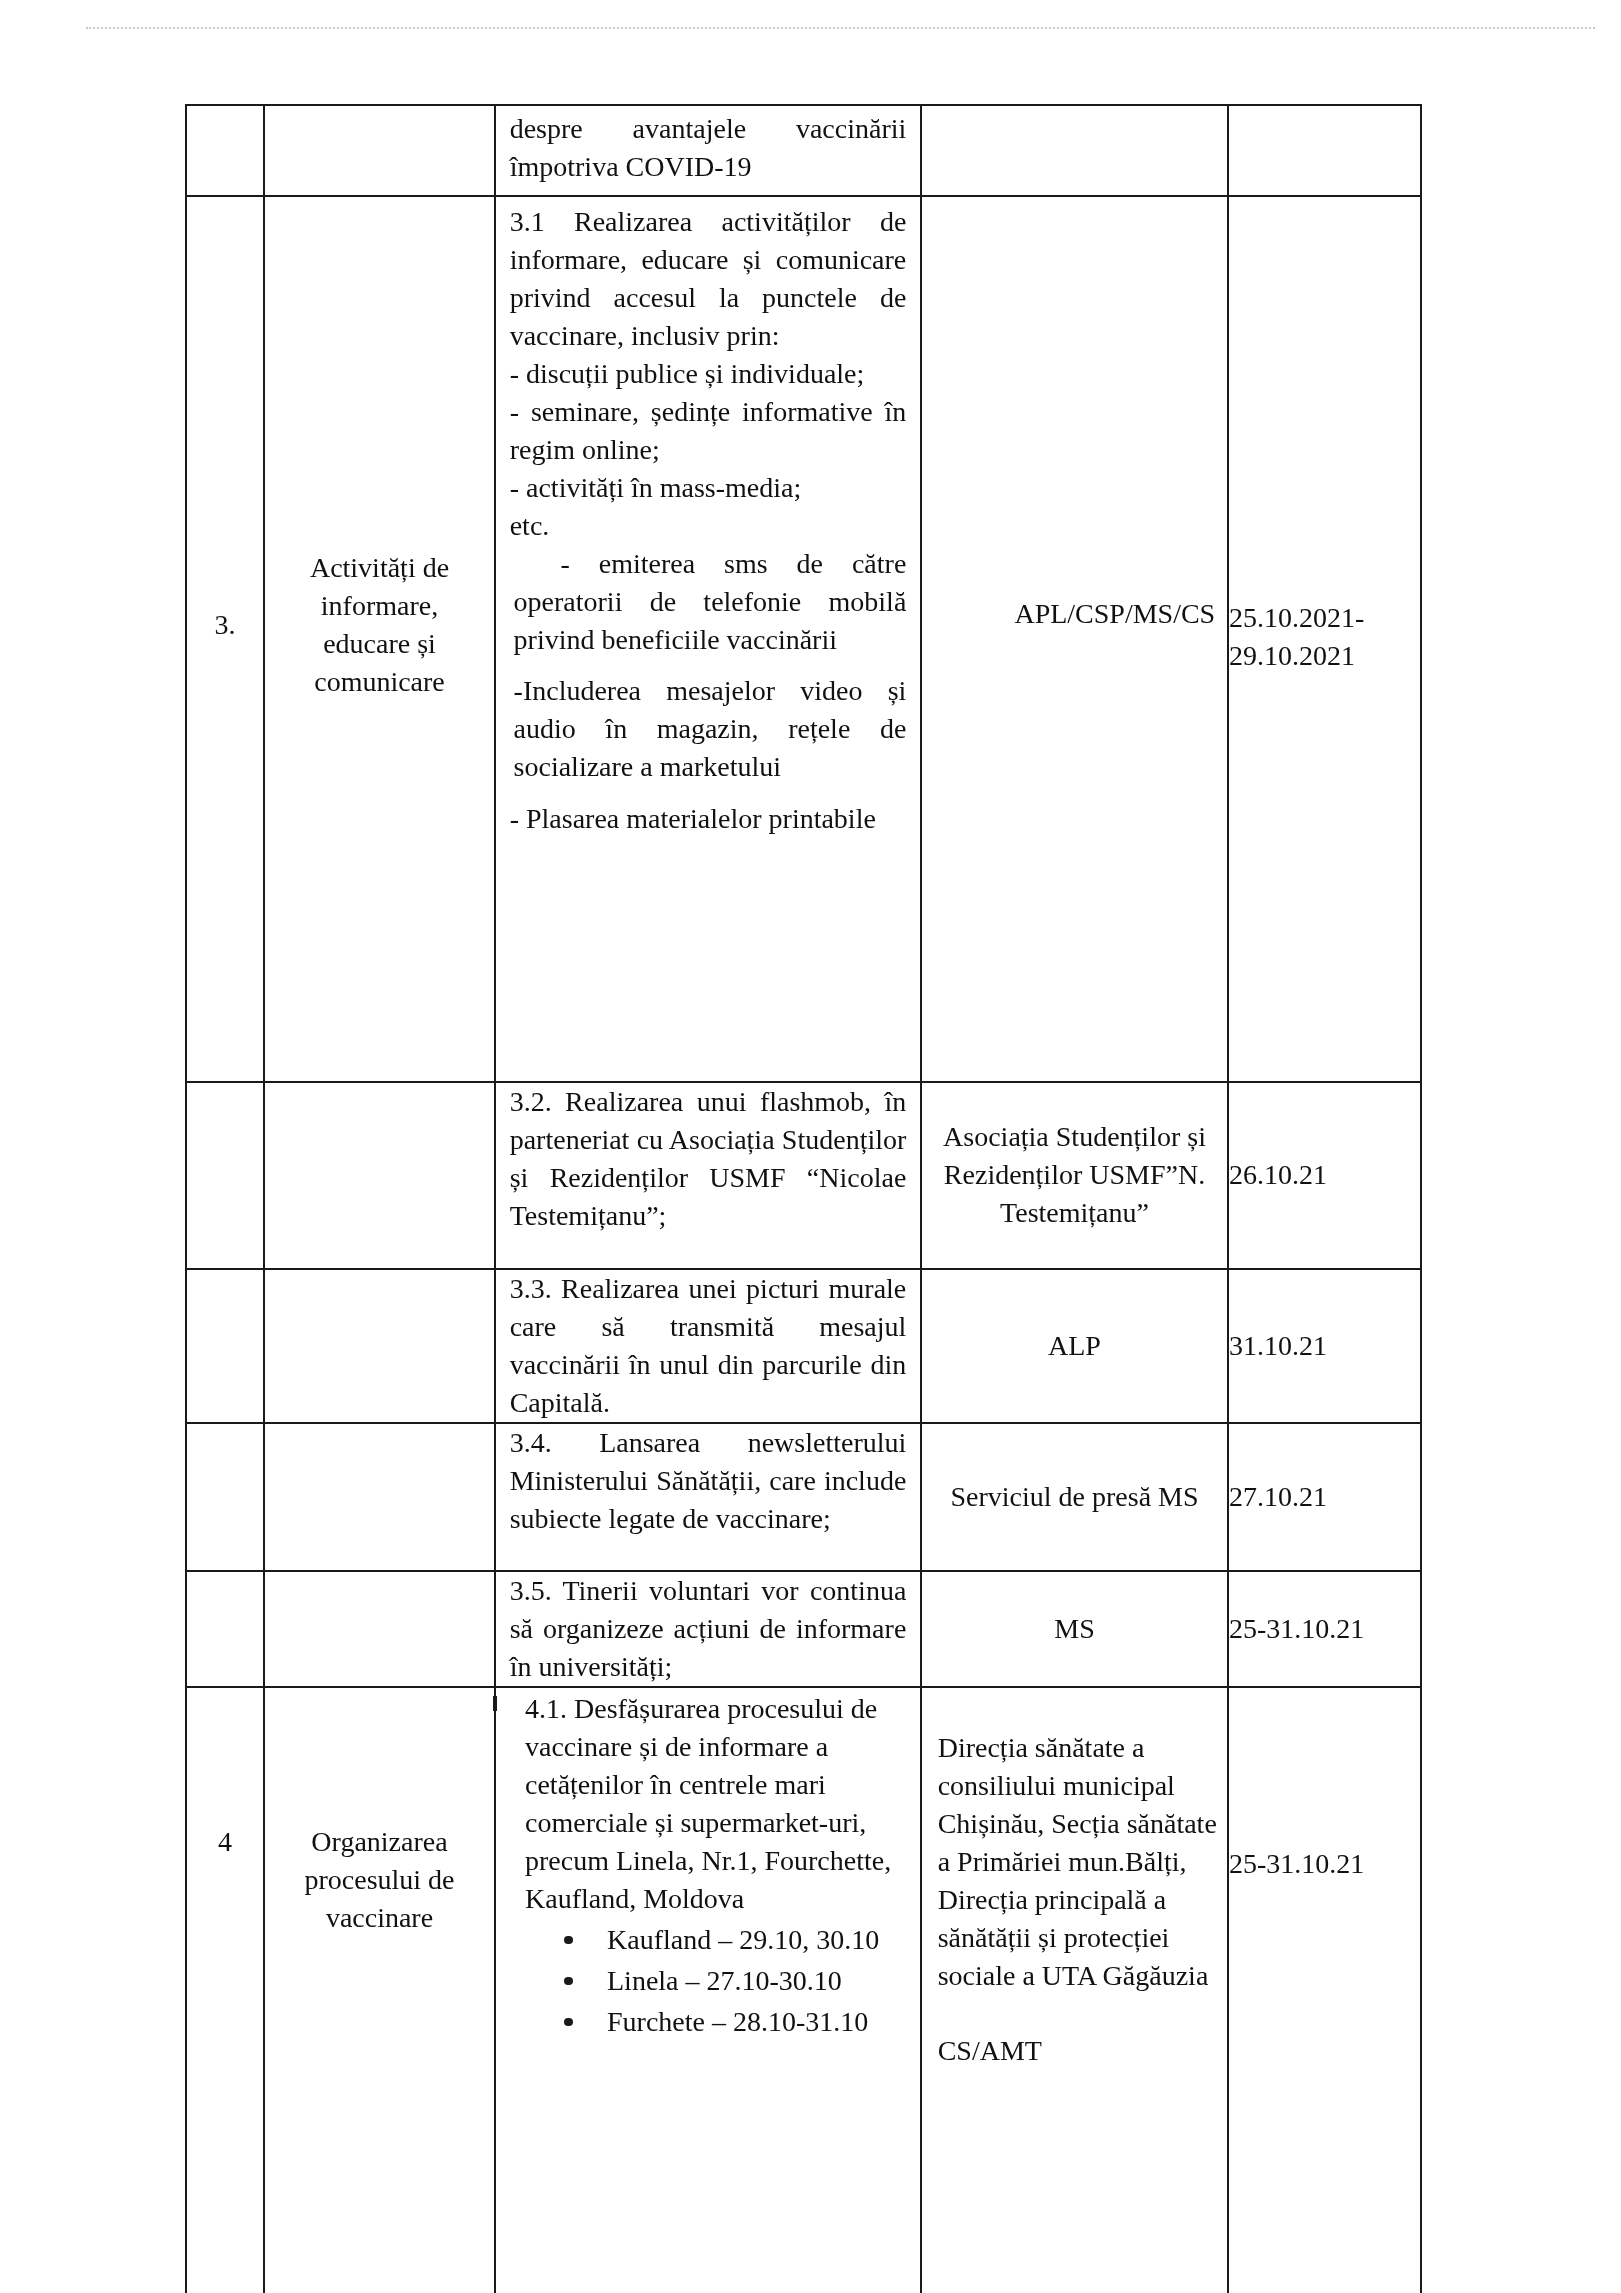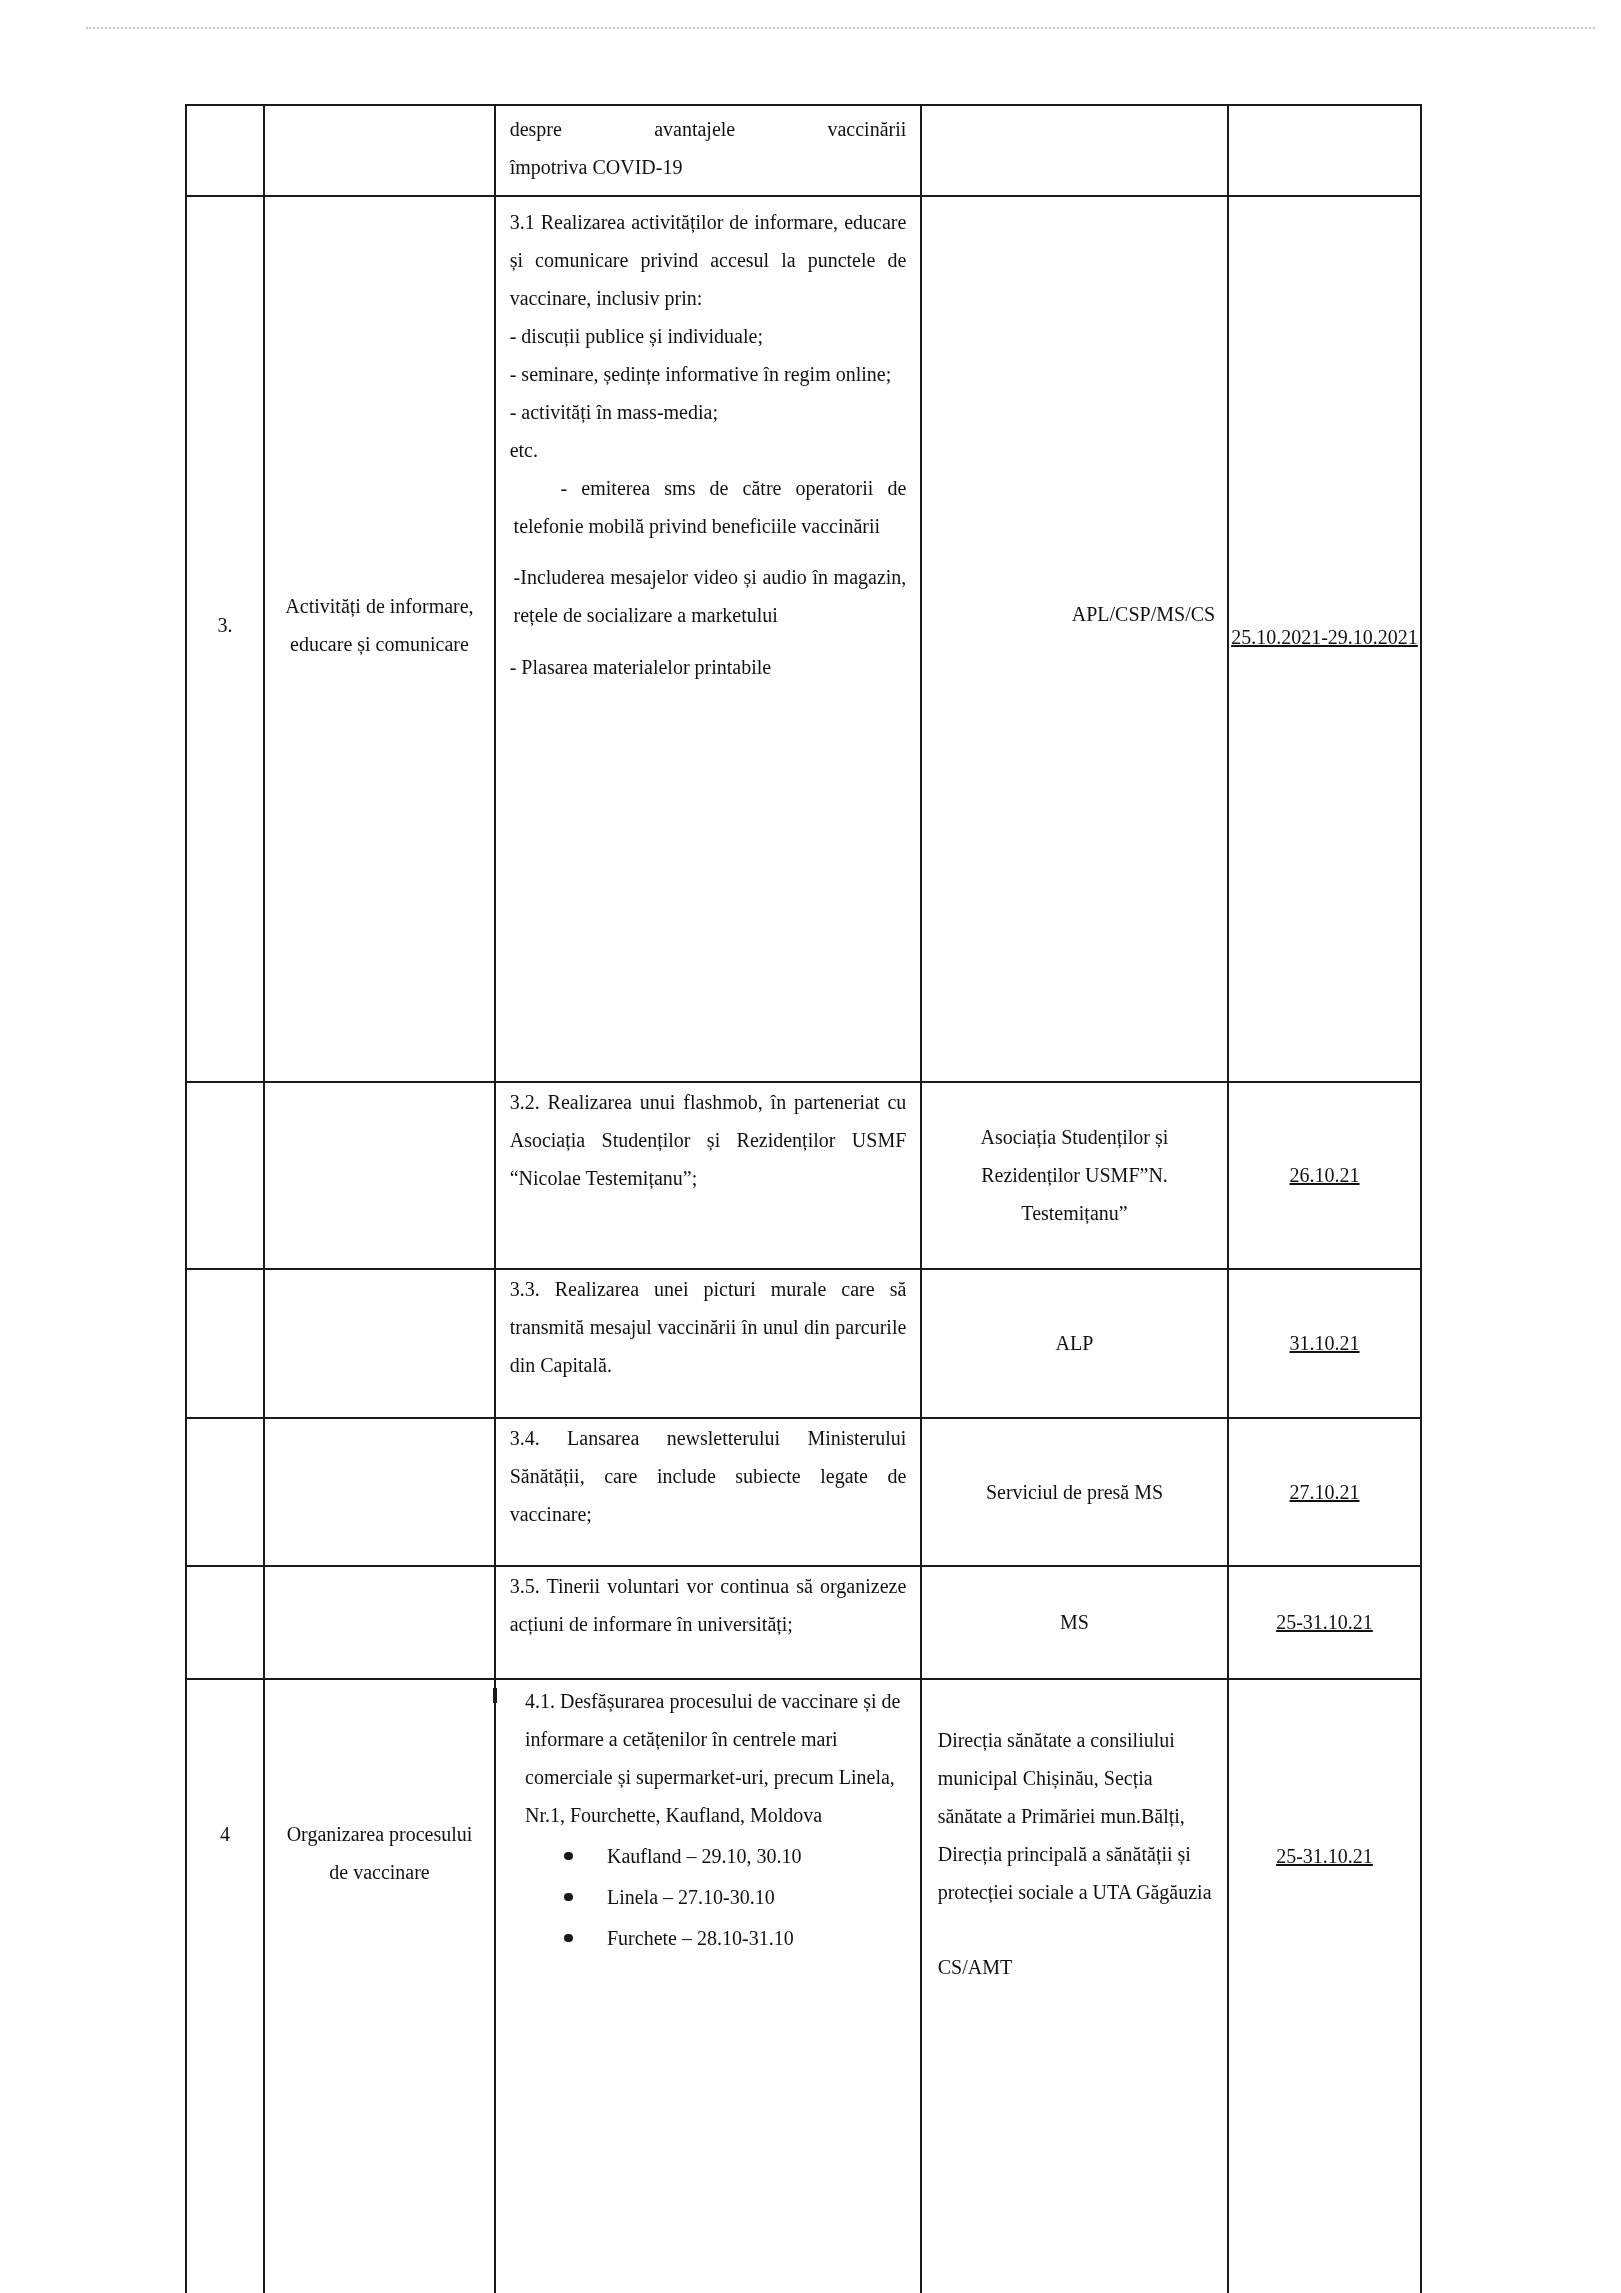--- a/index.html
+++ b/index.html
@@ -14,36 +14,36 @@
     }
     table.plan {
       position: absolute; left: 185px; top: 104px;
       border-collapse: collapse; table-layout: fixed;
       width: 1236px;
     }
     table.plan td {
       border: 2px solid #1a1a1a;
       padding: 0;
       vertical-align: top;
-      font-size: 20px;
+      font-size: 28px;
       line-height: 38px;
     }
     table.plan tr.top-row td { border-top-width: 2.9px; }
     table.plan tr.last-row td { border-bottom-width: 2.9px; }
     col.c1 { width: 78px; }
     col.c2 { width: 231px; }
     col.c3 { width: 426px; }
     col.c4 { width: 307px; }
     col.c5 { width: 193px; }
 
     .num { text-align: center; vertical-align: middle !important; }
     .cat { text-align: center; vertical-align: middle !important; padding: 0 13.7px !important; }
     .act { text-align: justify; padding: 0 13.7px 0 13.7px !important; }
     .resp { text-align: center; vertical-align: middle !important; padding: 0 11.8px !important; }
-    .date { text-align: center; vertical-align: middle !important; text-decoration: underline; }
+    .date { text-align: left; vertical-align: middle !important; }
 
     .just { text-align: justify; text-align-last: left; }
     .line-j { text-align: justify; text-align-last: justify; display: block; }
     .block { display: block; }
     .gap { margin-top: 13.7px; }
     .sub { padding-left: 3.9px; }
 
     
     tr.r1 td { height: 85px; }
     tr.r3 td { height: 835px; }

